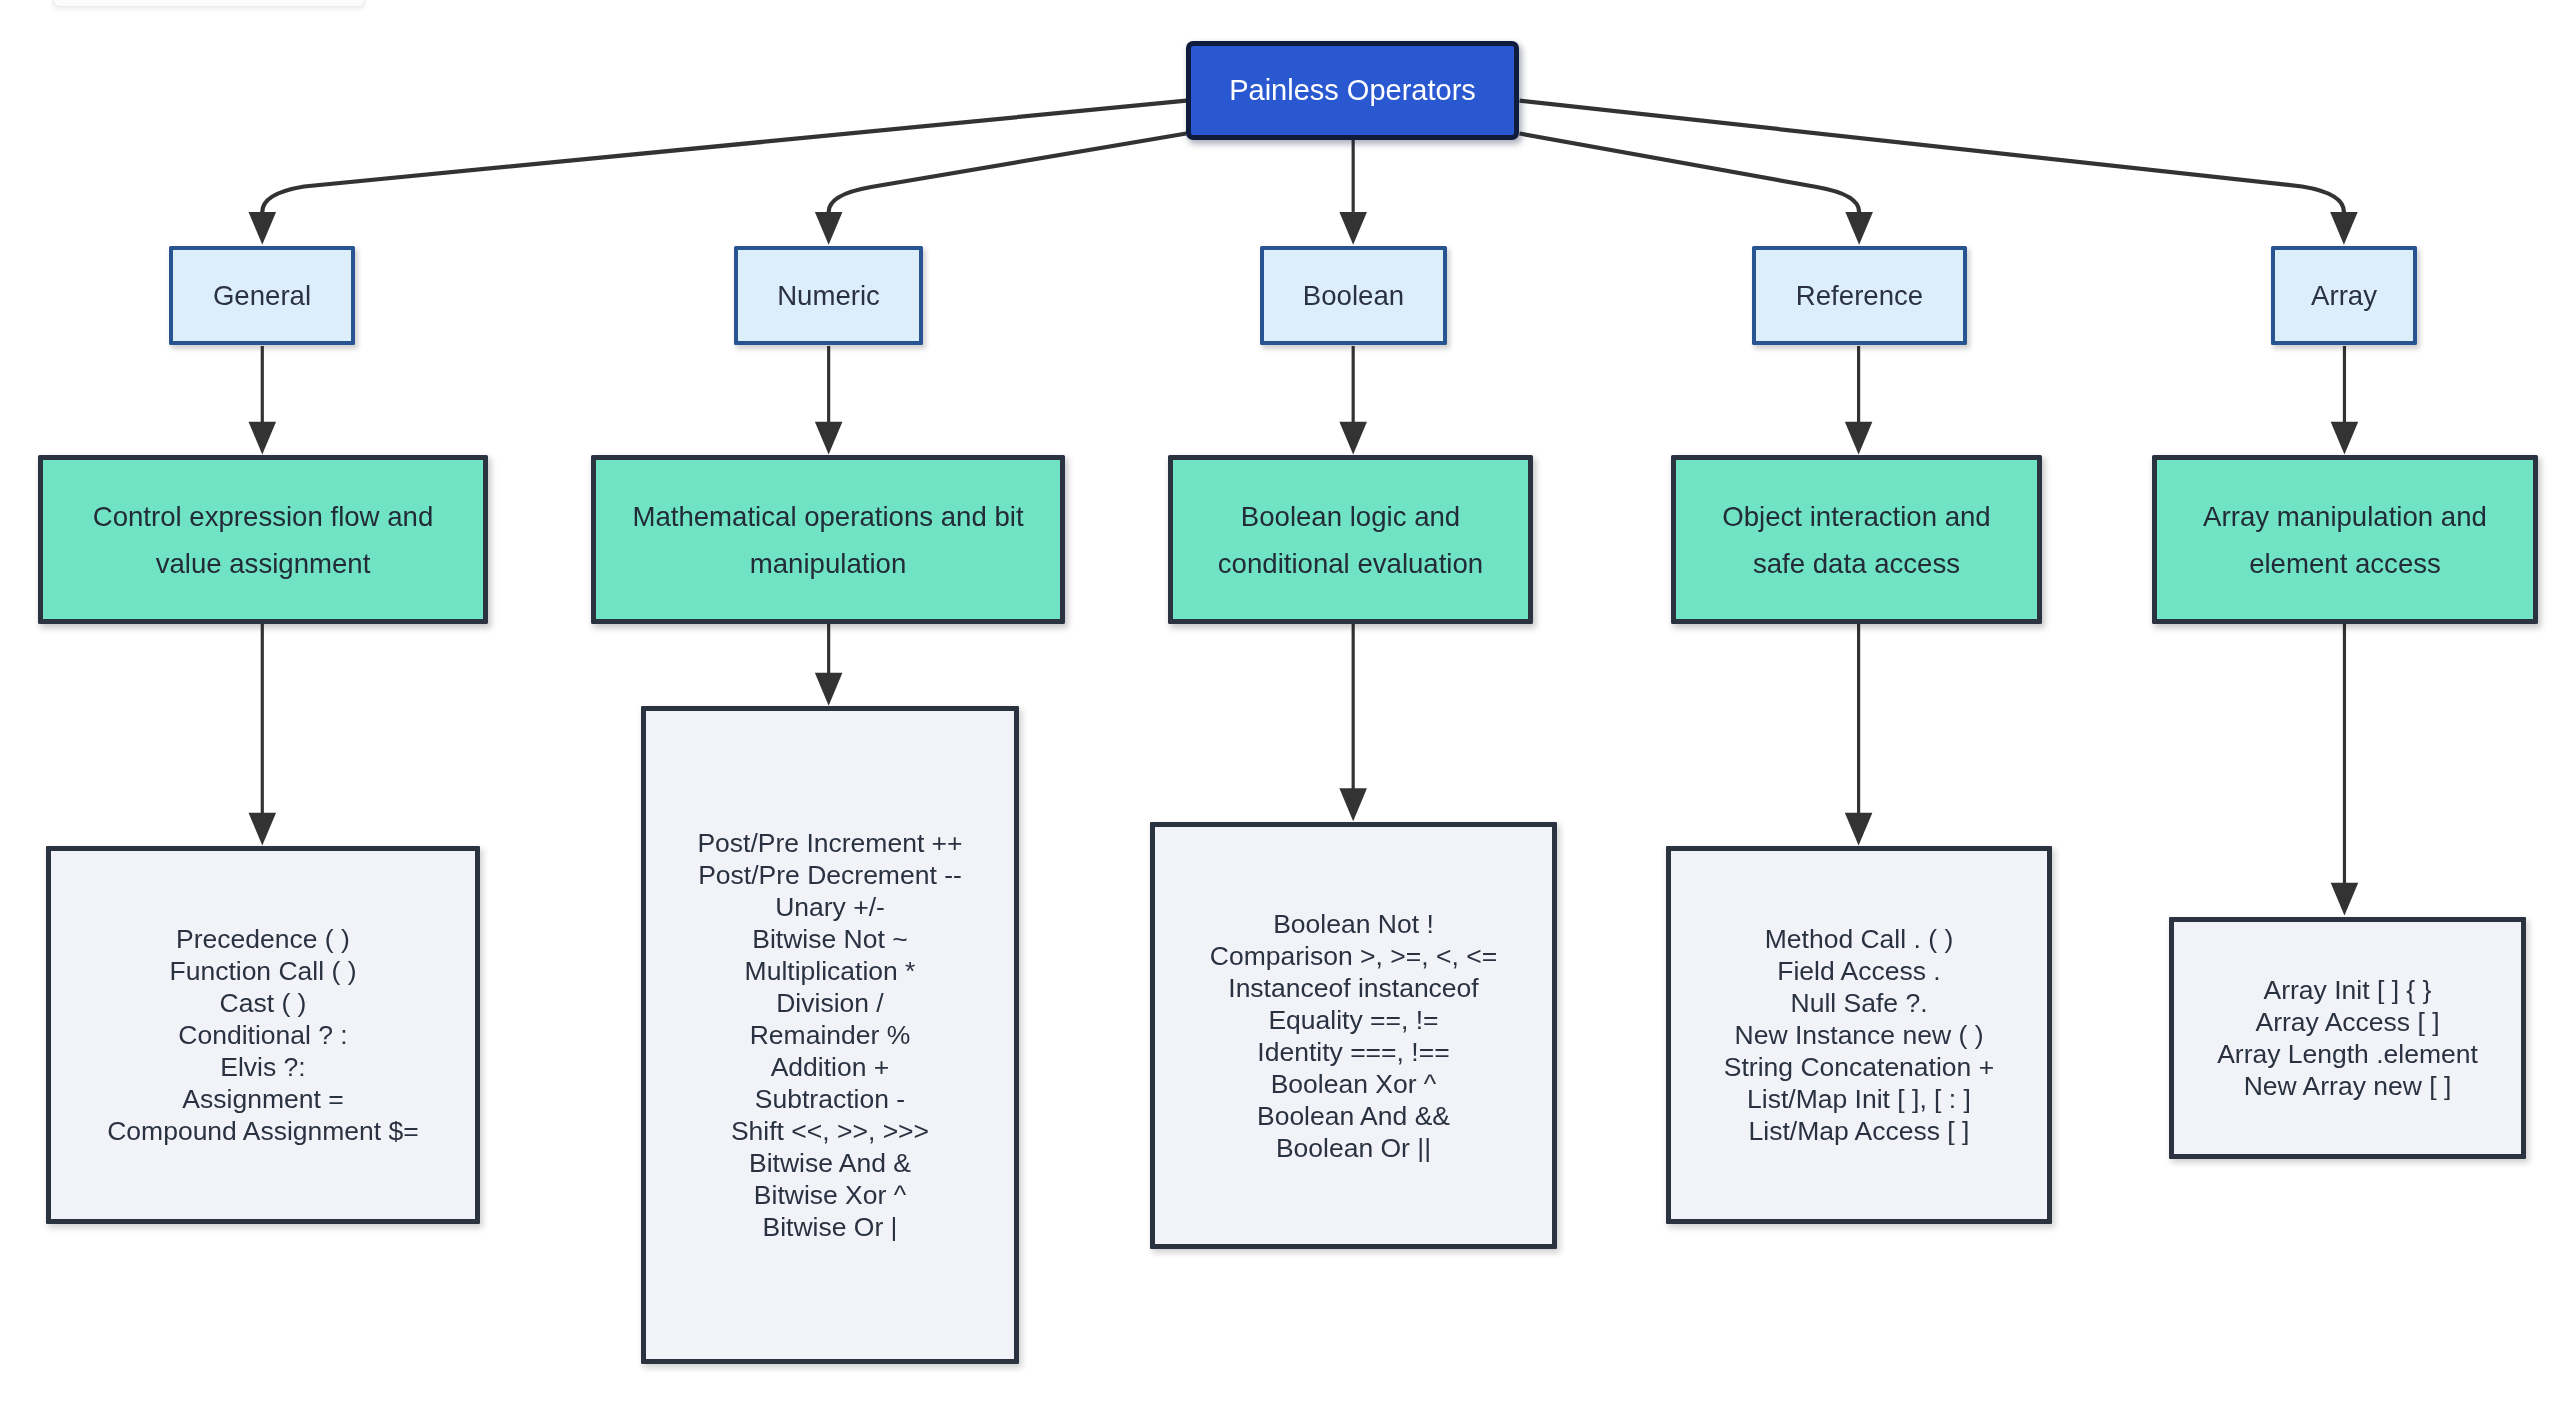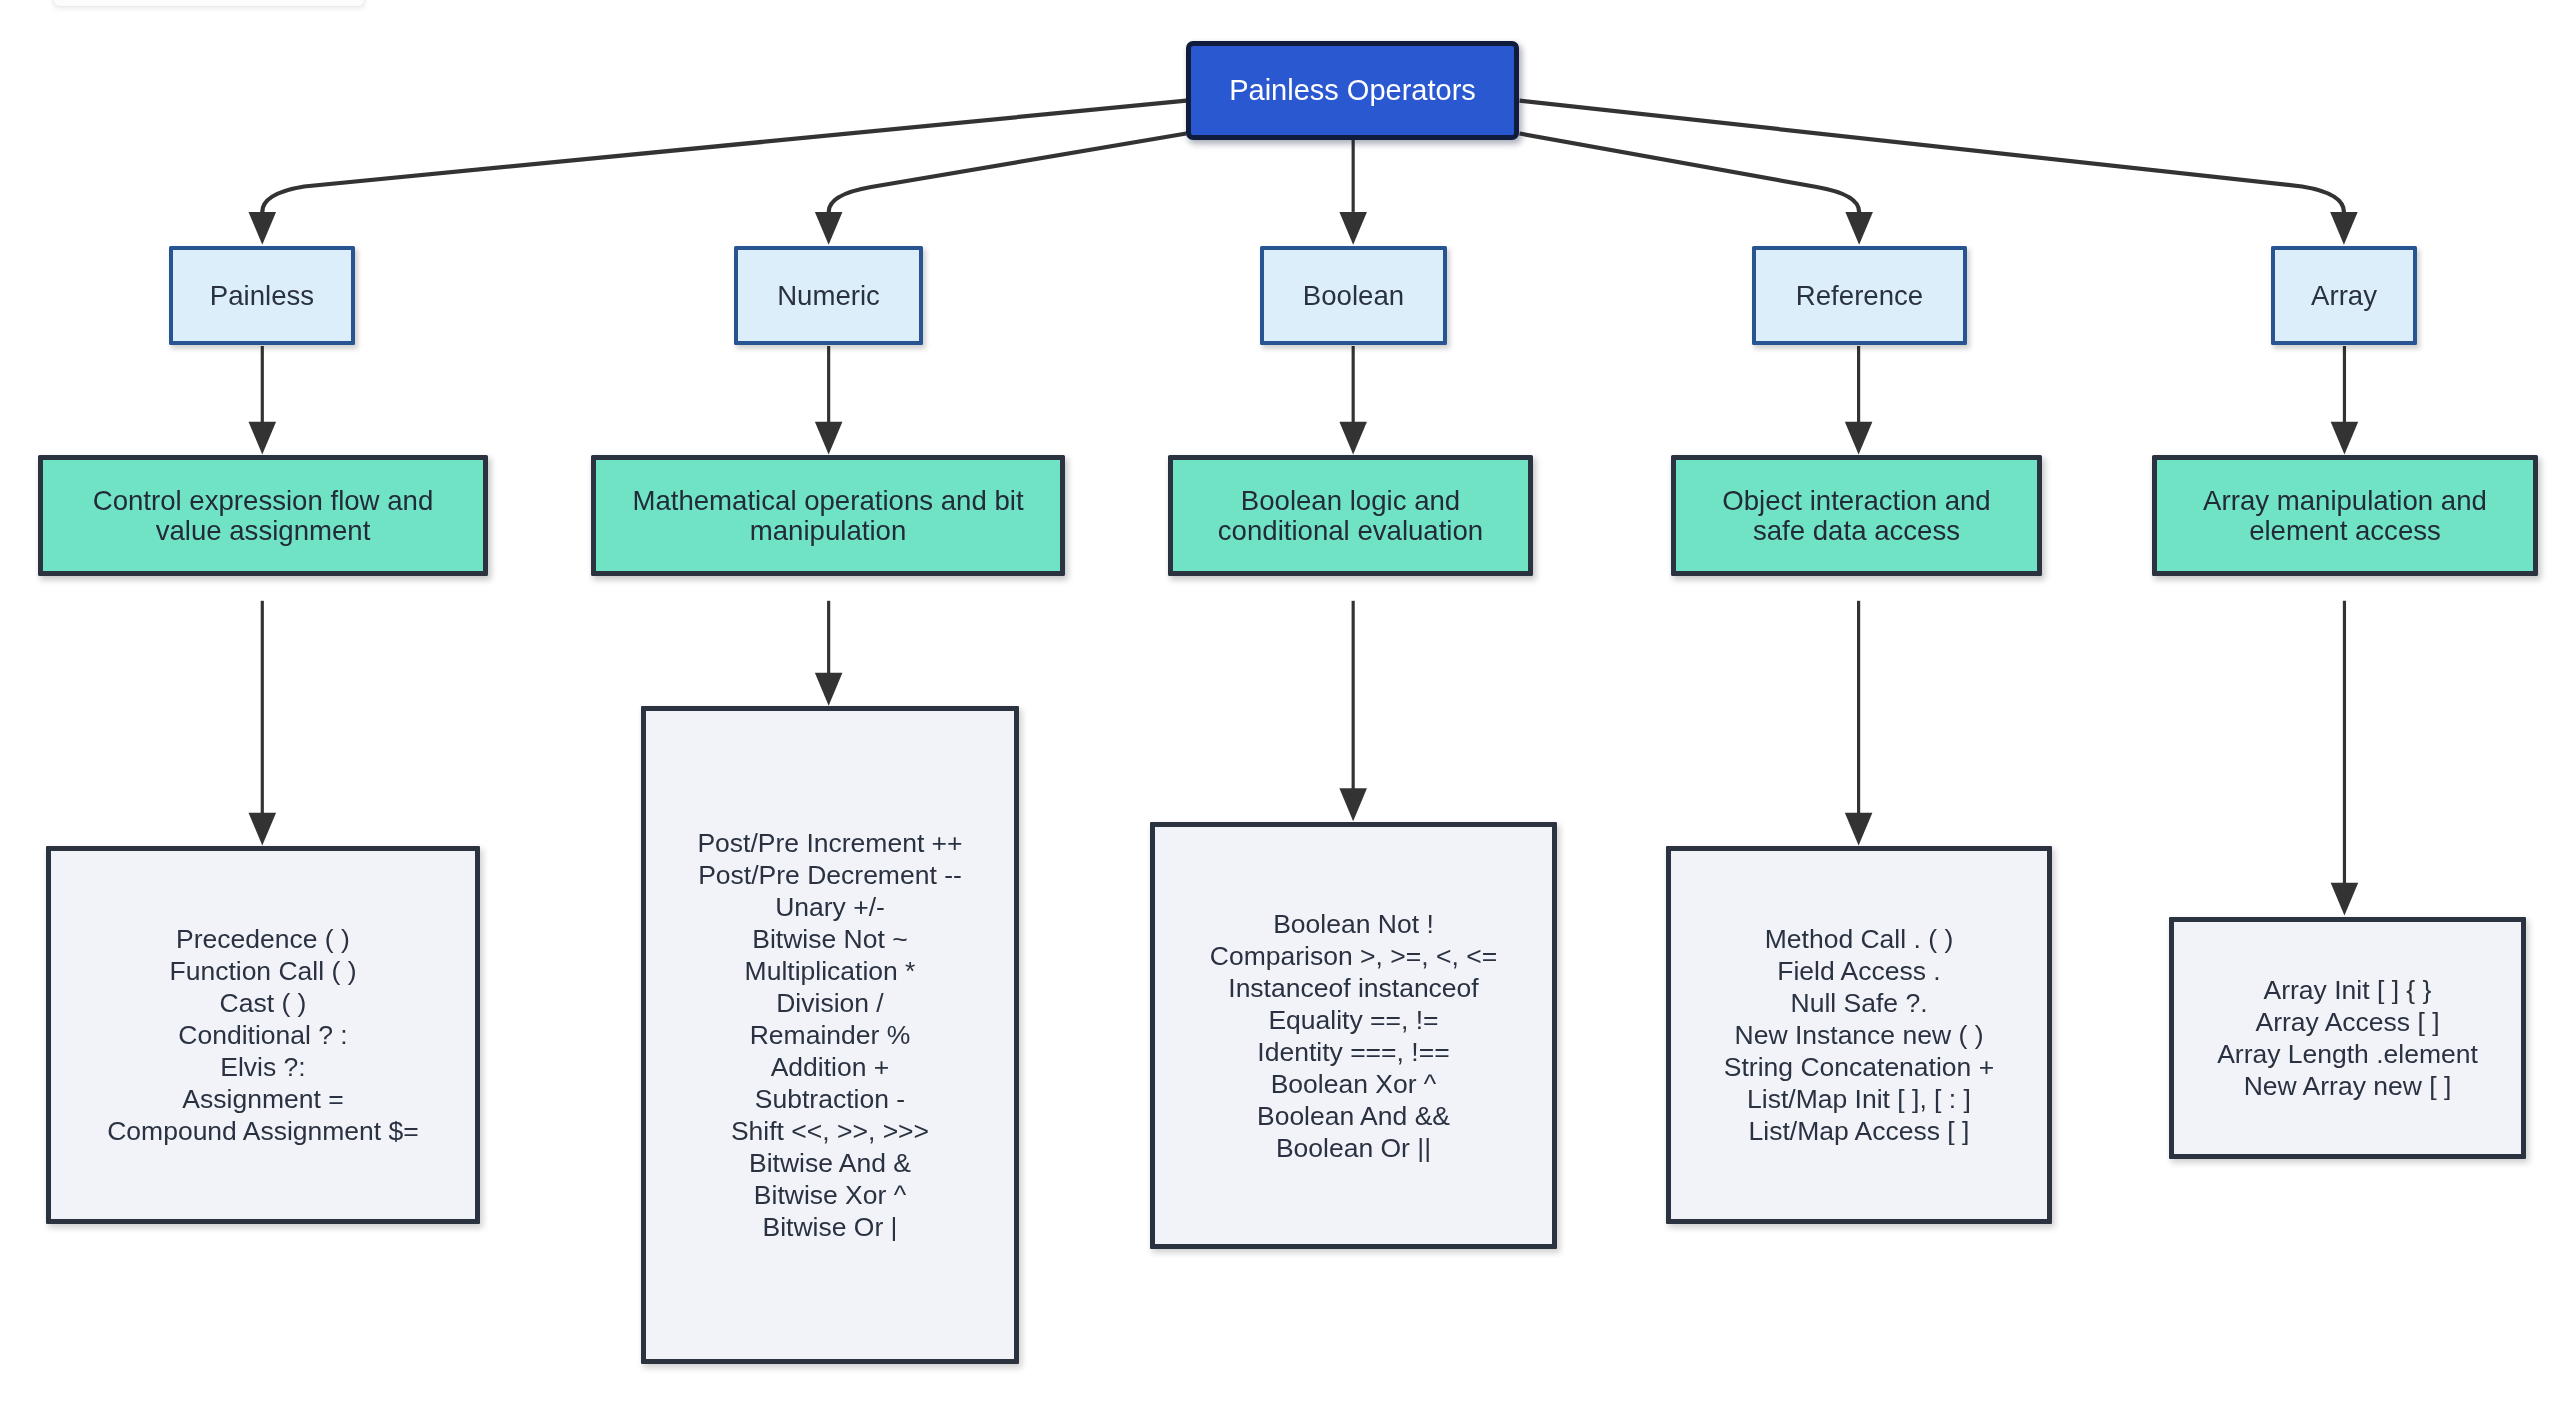--- a/index.html
+++ b/index.html
@@ -37,27 +37,27 @@
   .cat {
     top: 246px; height: 99px;
     background: #ddeefb;
     border: 4.8px solid #285592;
     border-radius: 1.6px;
     color: #2a3140;
     font-size: 27.6px;
     box-shadow: 2.1px 3.2px 5.3px rgba(0,0,0,0.18);
   }
   .desc {
-    top: 455px; height: 121px;
+    top: 455px; height: 169px;
     background: #6fe3c4;
     border: 5.3px solid #2c3340;
     border-radius: 1.6px;
     color: #232b39;
     font-size: 27.6px;
-    line-height: 30px;
+    line-height: 47px;
     padding: 0 21px;
     box-shadow: 2.6px 3.7px 6.4px rgba(0,0,0,0.22);
   }
   .panel {
     background: #f1f3f8;
     border: 5.3px solid #2c3340;
     border-radius: 1.1px;
     color: #2a3140;
     font-size: 26.5px;
     line-height: 32px;
@@ -115,21 +115,21 @@
     <polygon class="arrowhead" points="2528,1488 2580,1488 2554,1550"></polygon>
     <polygon class="arrowhead" points="3482,1534 3534,1534 3508,1596"></polygon>
     <polygon class="arrowhead" points="4399,1666 4451,1666 4425,1728"></polygon>
   </svg>
 
   <div class="node root">
     <span>Painless Operators</span>
   </div>
 
   <div class="node cat" style="left:169px;width:186px">
-    <span>Painless</span>
+    <span>General</span>
   </div>
   <div class="node cat" style="left:734px;width:189px">
     <span>Numeric</span>
   </div>
   <div class="node cat" style="left:1260px;width:187px">
     <span>Boolean</span>
   </div>
   <div class="node cat" style="left:1752px;width:215px">
     <span>Reference</span>
   </div>

